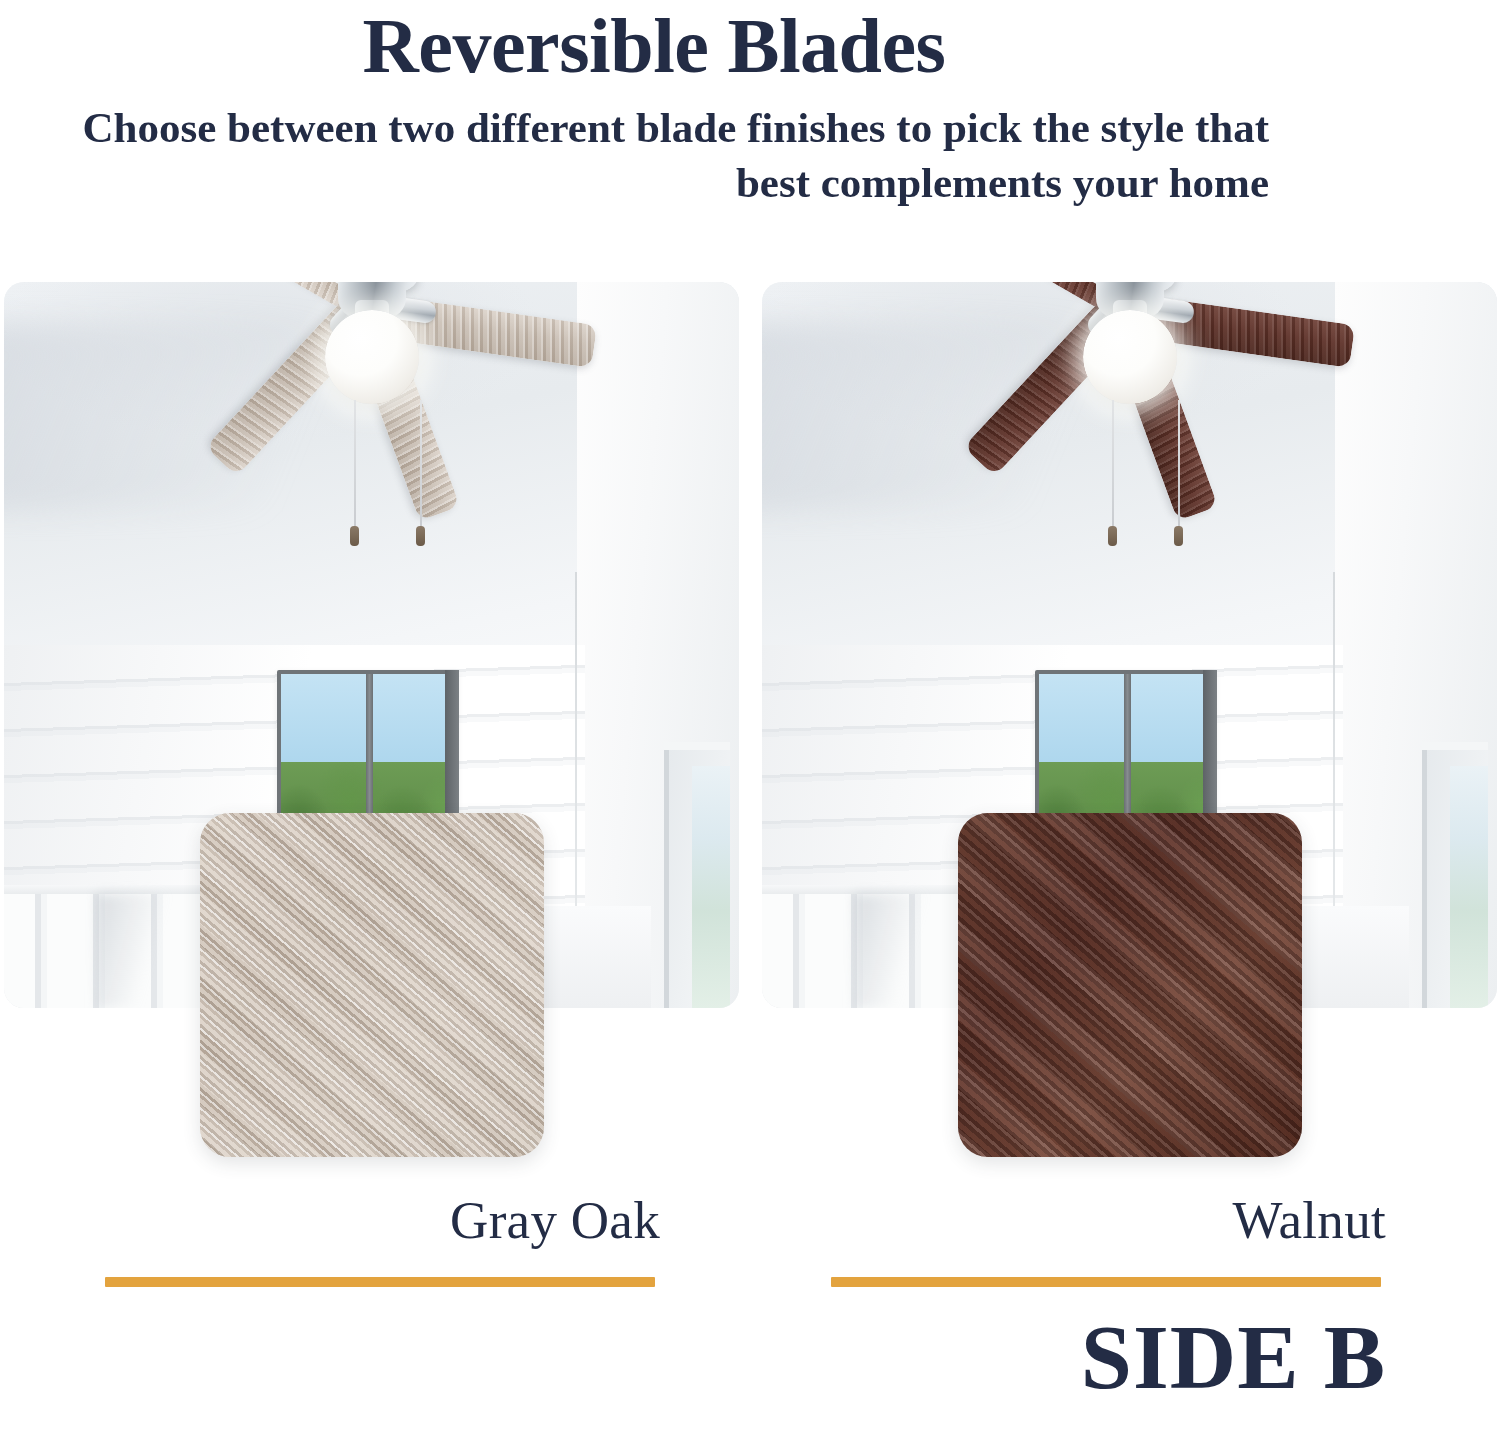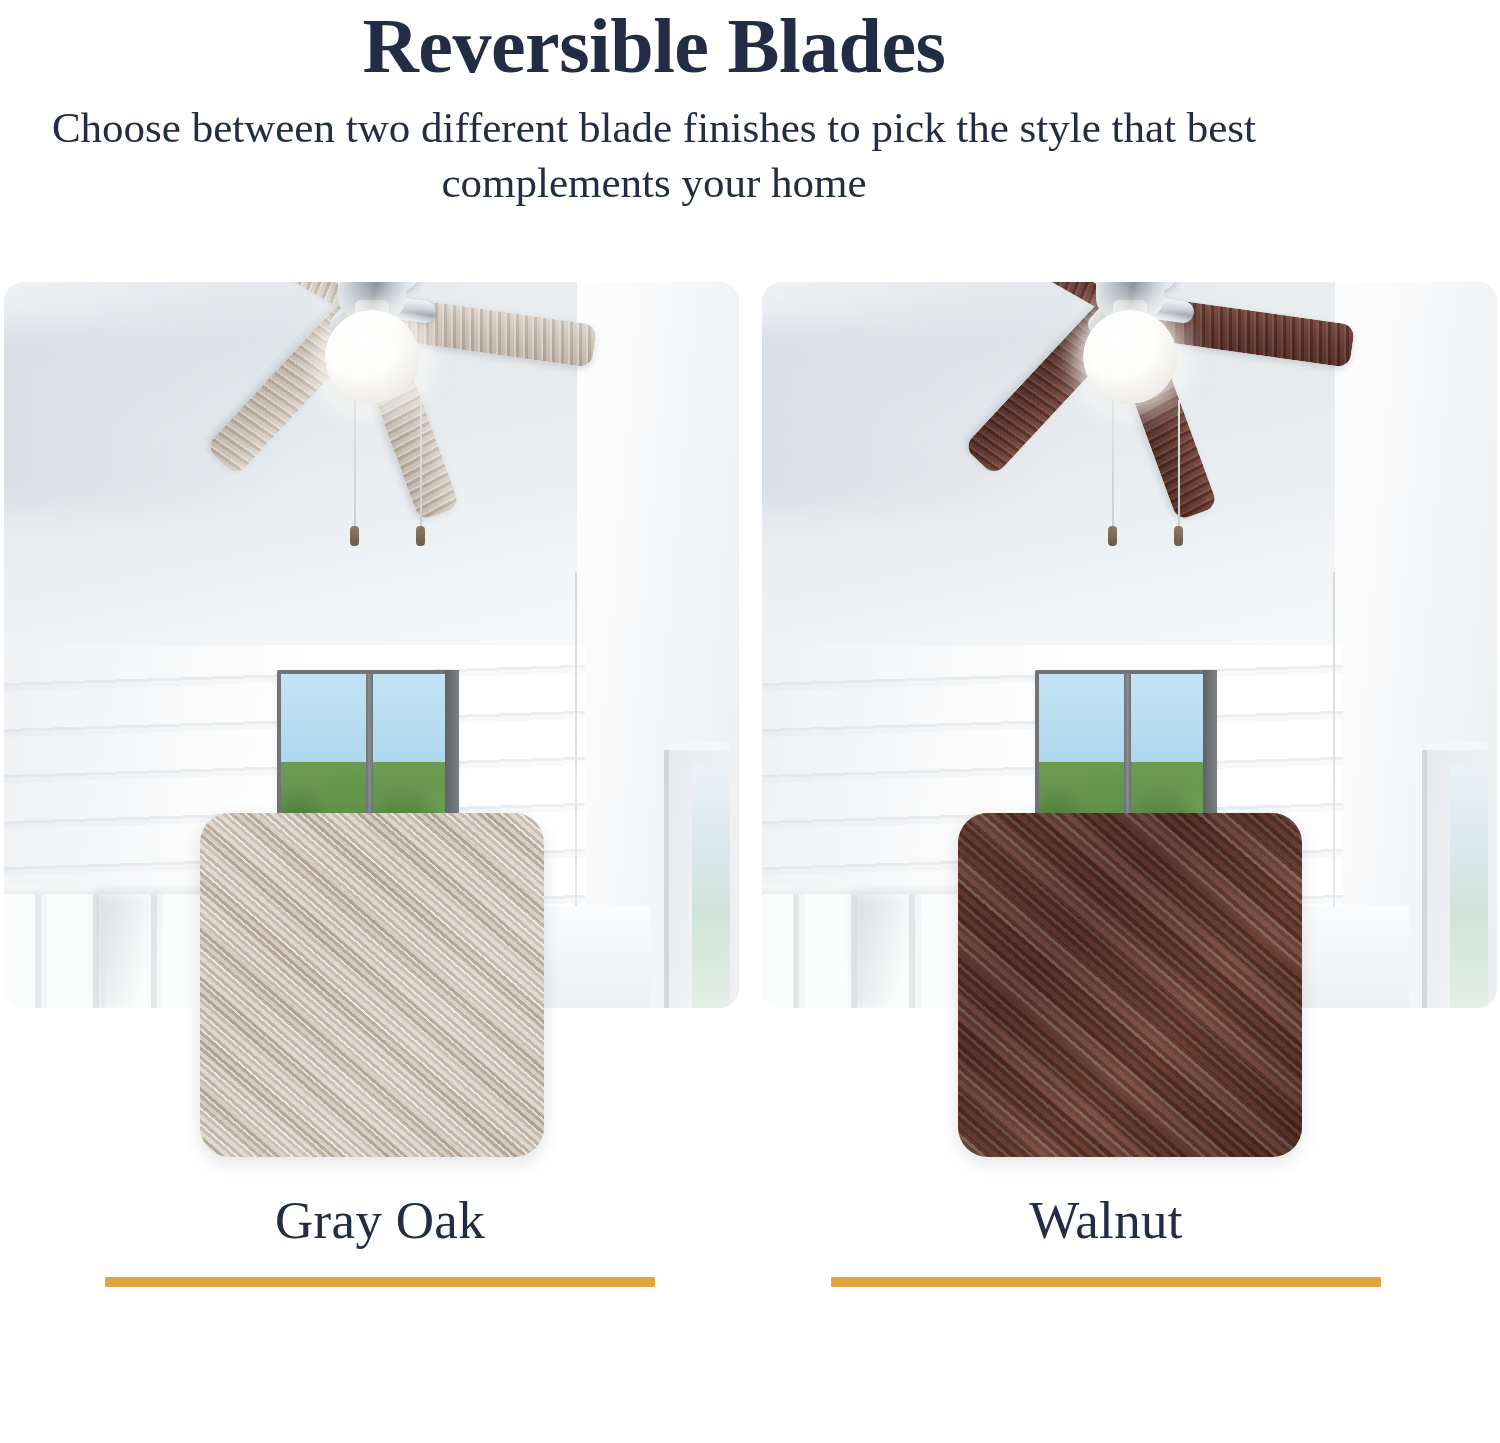--- a/index.html
+++ b/index.html
@@ -17,25 +17,25 @@
   #title {
     font-size:78px;
     font-weight:700;
     letter-spacing:-0.5px;
     color:#232c45;
     line-height:1.02;
   }
   #subtitle {
     margin-top:14px;
     font-size:43px;
-    font-weight:400;
+    font-weight:700;
     color:#232c45;
     line-height:1.30;
     width:1230px;
-    margin-left:auto; margin-right:auto;
+    margin-left:auto; margin-right:auto;text-align:right;
   }
 
   
   #panels {
     position:absolute;
     top:282px; left:0;
     width:1500px; height:726px;
   }
   .panel {
     position:absolute;
@@ -271,21 +271,21 @@
         rgba(42,18,13,.34) 3px, rgba(42,18,13,.34) 7px,
         rgba(130,78,60,.20) 7px, rgba(130,78,60,.20) 12px,
         rgba(20,8,5,.18) 12px, rgba(20,8,5,.18) 16px),
       repeating-linear-gradient(41deg,
         rgba(255,255,255,.07) 0px, rgba(255,255,255,.07) 22px,
         rgba(30,12,8,.16) 22px, rgba(30,12,8,.16) 52px),
       linear-gradient(135deg,#6b4034 0%, #5b3129 34%, #75483a 62%, #52291f 100%);
   }
 
   
-  .caption-block { position:absolute; width:560px; text-align:center; }
+  .caption-block { position:absolute; width:560px; text-align:right; }
   #caption-a { left:100px; top:1193px; }
   #caption-b { left:826px; top:1193px; }
   .finish-name {
     font-size:53px; font-weight:400; color:#232c45;
     line-height:1.05; letter-spacing:.3px;
   }
   .rule {
     width:550px; height:10px;
     background:#e3a33e;
     margin:28px auto 0 auto;
@@ -430,13 +430,14 @@
 </div>
 
 <div class="caption-block" id="caption-a">
   <div class="finish-name">Gray Oak</div>
   <div class="rule"></div>
 </div>
 
 <div class="caption-block" id="caption-b">
   <div class="finish-name">Walnut</div>
   <div class="rule"></div>
+  <div class="side-label">SIDE B</div>
 </div>
 
 </body></html>

